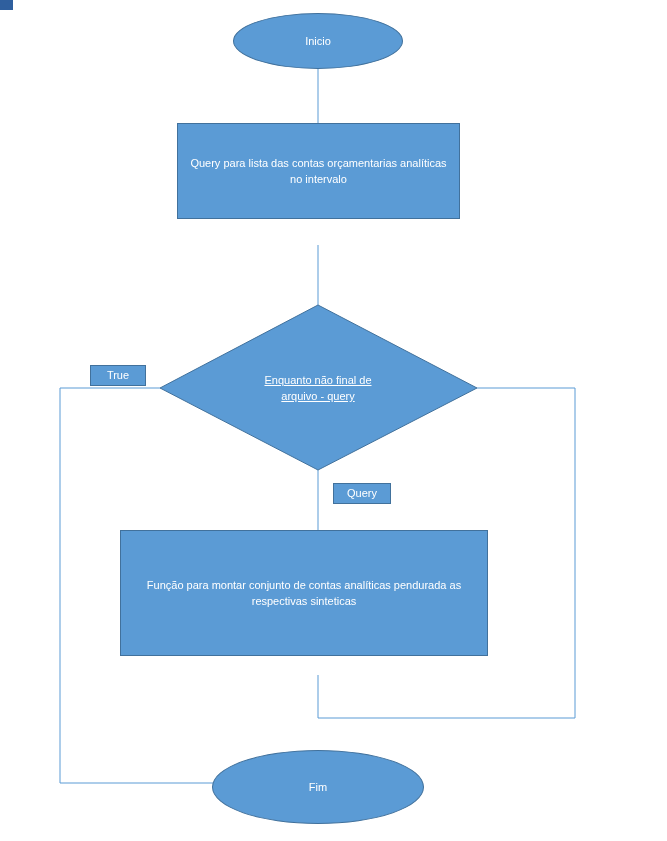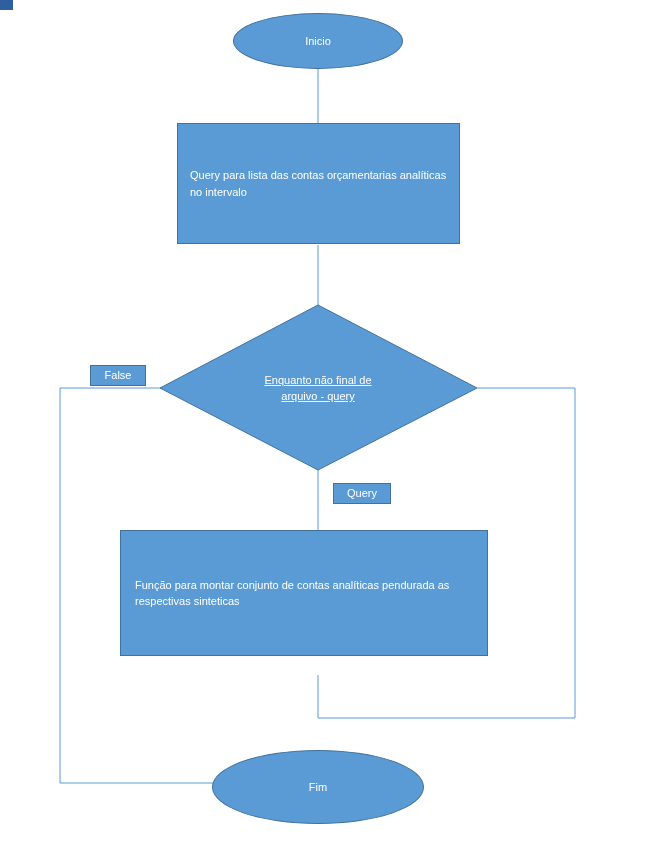--- a/index.html
+++ b/index.html
@@ -28,20 +28,21 @@
   .diamond {
     fill: var(--shape-fill, #5b9bd5);
     stroke: var(--shape-border, #41719c);
     stroke-width: 1;
   }
   .node {
     position: absolute;
     display: flex;
     align-items: center;
     justify-content: center;
+    text-align: center;
     color: var(--label-text, #ffffff);
     font-size: 11px;
     line-height: 1.5;
     box-sizing: border-box;
   }
   .rect {
     background: var(--shape-fill, #5b9bd5);
     border: 1px solid var(--shape-border, #41719c);
   }
   .ellipse {
@@ -58,21 +59,21 @@
     display: flex;
     align-items: center;
     justify-content: center;
     text-align: center;
     color: var(--label-text, #ffffff);
     font-size: 11px;
     line-height: 1.5;
     text-decoration: underline;
   }
   #start   { left: 233px; top: 13px;  width: 170px; height: 56px; }
-  #query   { left: 177px; top: 123px; width: 283px; height: 121px; padding: 8px 12px; }
+  #query   { left: 177px; top: 123px; width: 283px; height: 96px; padding: 8px 12px; }
   #decision-text { left: 248px; top: 355px; width: 140px; height: 66px; }
   #false-badge { left: 90px;  top: 365px; width: 56px; height: 21px; }
   #true-badge  { left: 333px; top: 483px; width: 58px; height: 21px; }
   #build   { left: 120px; top: 530px; width: 368px; height: 126px; padding: 8px 14px; }
   #end     { left: 212px; top: 750px; width: 212px; height: 74px; }
   #corner {
     position: absolute;
     left: 0;
     top: 0;
     width: 13px;
@@ -102,21 +103,21 @@
 
   <div id="query" class="node rect">
     <span>Query para lista das contas orçamentarias analíticas no intervalo</span>
   </div>
 
   <div id="decision-text" class="overlay-text">
     <span>Enquanto não final de arquivo - query</span>
   </div>
 
   <div id="false-badge" class="node badge">
-    <span>False</span>
+    <span>True</span>
   </div>
 
   <div id="true-badge" class="node badge">
     <span>Query</span>
   </div>
 
   <div id="build" class="node rect">
     <span>Função para montar conjunto de contas analíticas pendurada as respectivas sinteticas</span>
   </div>
 

